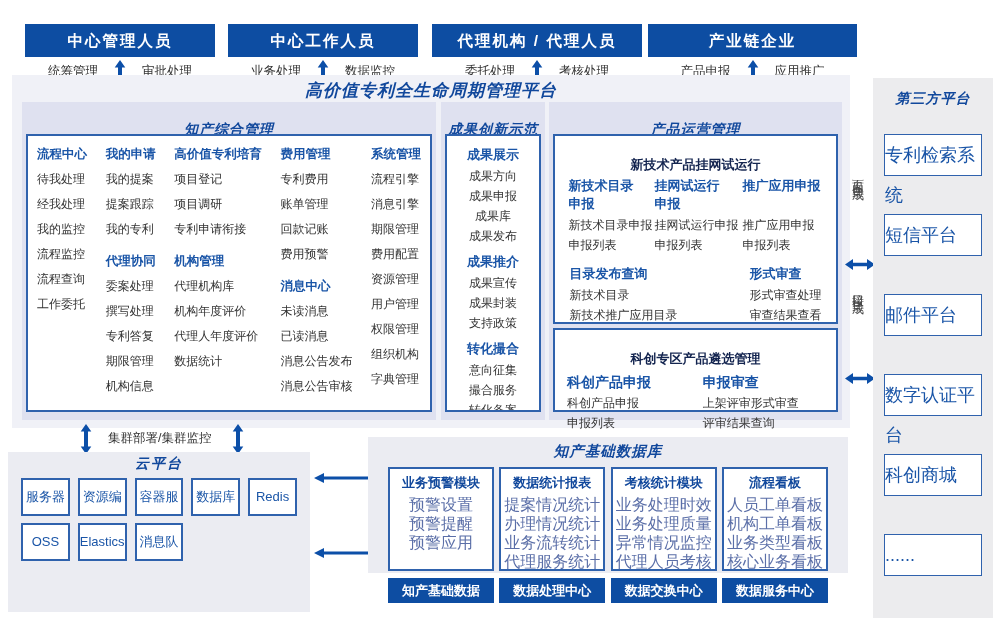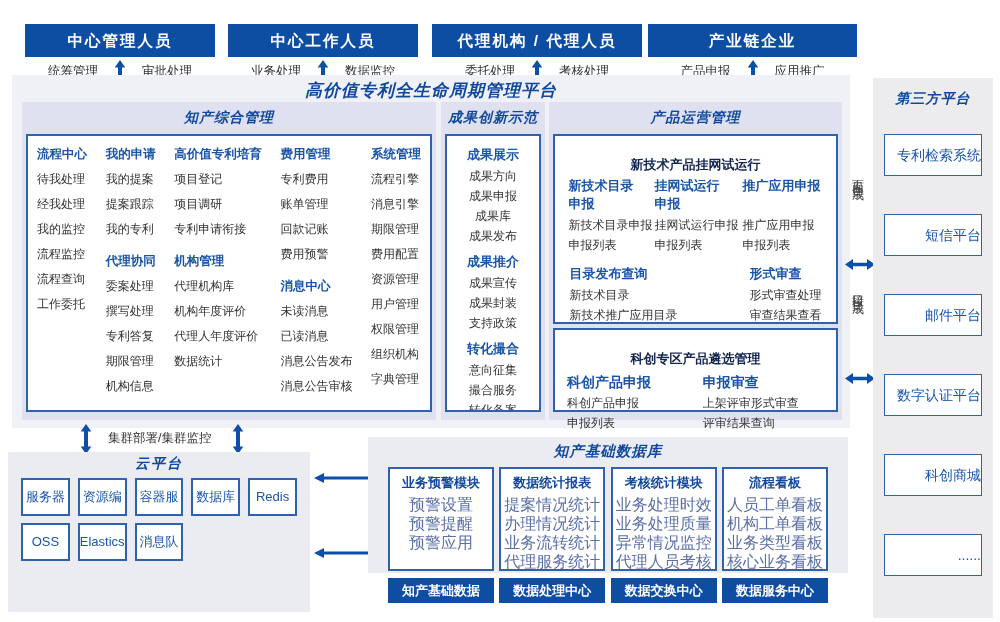--- a/index.html
+++ b/index.html
@@ -26,21 +26,21 @@
   .role{position:absolute;top:24px;}
   .role-head{background:var(--brand);color:#fff;font-weight:bold;font-size:15.5px;line-height:33px;height:33px;text-align:center;letter-spacing:2px;}
   .role-sub{display:flex;justify-content:center;align-items:flex-start;gap:16px;height:30px;margin-top:2px;font-size:12.5px;color:var(--item);}
   .role-sub span{line-height:24px;white-space:nowrap;}
   .role-sub svg{margin-top:1px;}
 
   
   .platform{position:absolute;left:12px;top:75px;width:838px;height:353px;background:var(--platbg);}
   .plat-title{text-align:center;padding-top:4px;font-size:17px;font-weight:bold;font-style:italic;color:var(--titleblue);letter-spacing:1px;}
   .section{position:absolute;top:27px;height:318px;background:var(--lav);}
-  .sec-title{text-align:center;padding-top:7px;font-size:14px;font-weight:bold;font-style:italic;color:var(--titleblue);letter-spacing:1px;white-space:nowrap;}
+  .sec-title{text-align:center;padding-top:19px;font-size:14px;font-weight:bold;font-style:italic;color:var(--titleblue);letter-spacing:1px;white-space:nowrap;}
   .sec-box{position:absolute;left:4px;right:4px;top:32px;bottom:8px;background:#fff;border:2px solid var(--border);}
   .sec1{left:10px;width:414px;}
   .sec2{left:429px;width:104px;}
   .sec3{left:537px;width:293px;}
 
   
   .cols{display:flex;justify-content:space-between;padding:6px 9px;}
   .col{white-space:nowrap;}
   .col-head{font-size:12.5px;font-weight:bold;color:var(--headblue);line-height:25px;}
   .grp+.grp .col-head{margin-top:7px;}
@@ -69,21 +69,21 @@
   .bg1{width:112px;margin-left:4px;} .bg2{width:128px;}
 
   
   .int-label{position:absolute;left:851px;width:14px;writing-mode:vertical-rl;text-orientation:upright;font-size:12px;color:#444;letter-spacing:3px;line-height:14px;}
   .harrow{position:absolute;}
 
   
   .sidebar{position:absolute;left:873px;top:78px;width:120px;height:540px;background:var(--sidebg);}
   .side-title{text-align:center;padding-top:12px;font-size:14px;font-weight:bold;font-style:italic;color:var(--titleblue);letter-spacing:1px;}
   .side-list{padding:26px 11px 0 11px;}
-  .side-box{background:#fff;border:1.5px solid var(--border);height:40px;line-height:40px;text-align:right;font-size:14px;color:var(--headblue);margin-bottom:38px;}
+  .side-box{background:#fff;border:1.5px solid var(--border);height:40px;line-height:40px;text-align:left;font-size:18px;color:var(--headblue);margin-bottom:38px;}
 
   
   .cluster-label{position:absolute;left:108px;top:430px;font-size:12.5px;color:var(--item);white-space:nowrap;}
 
   
   .cloud{position:absolute;left:8px;top:452px;width:302px;height:160px;background:var(--graybg);}
   .cloud-title{text-align:center;padding-top:3px;font-size:14px;font-weight:bold;font-style:italic;color:var(--titleblue);letter-spacing:2px;}
   .cloud-grid{display:grid;grid-template-columns:1fr 1fr 1fr 1fr 1fr;gap:7px 8px;padding:5px 13px 0 13px;}
   .cloud-box{background:#fff;border:2px solid var(--border);height:34px;line-height:34px;text-align:center;font-size:13px;color:var(--headblue);overflow:hidden;}
 

